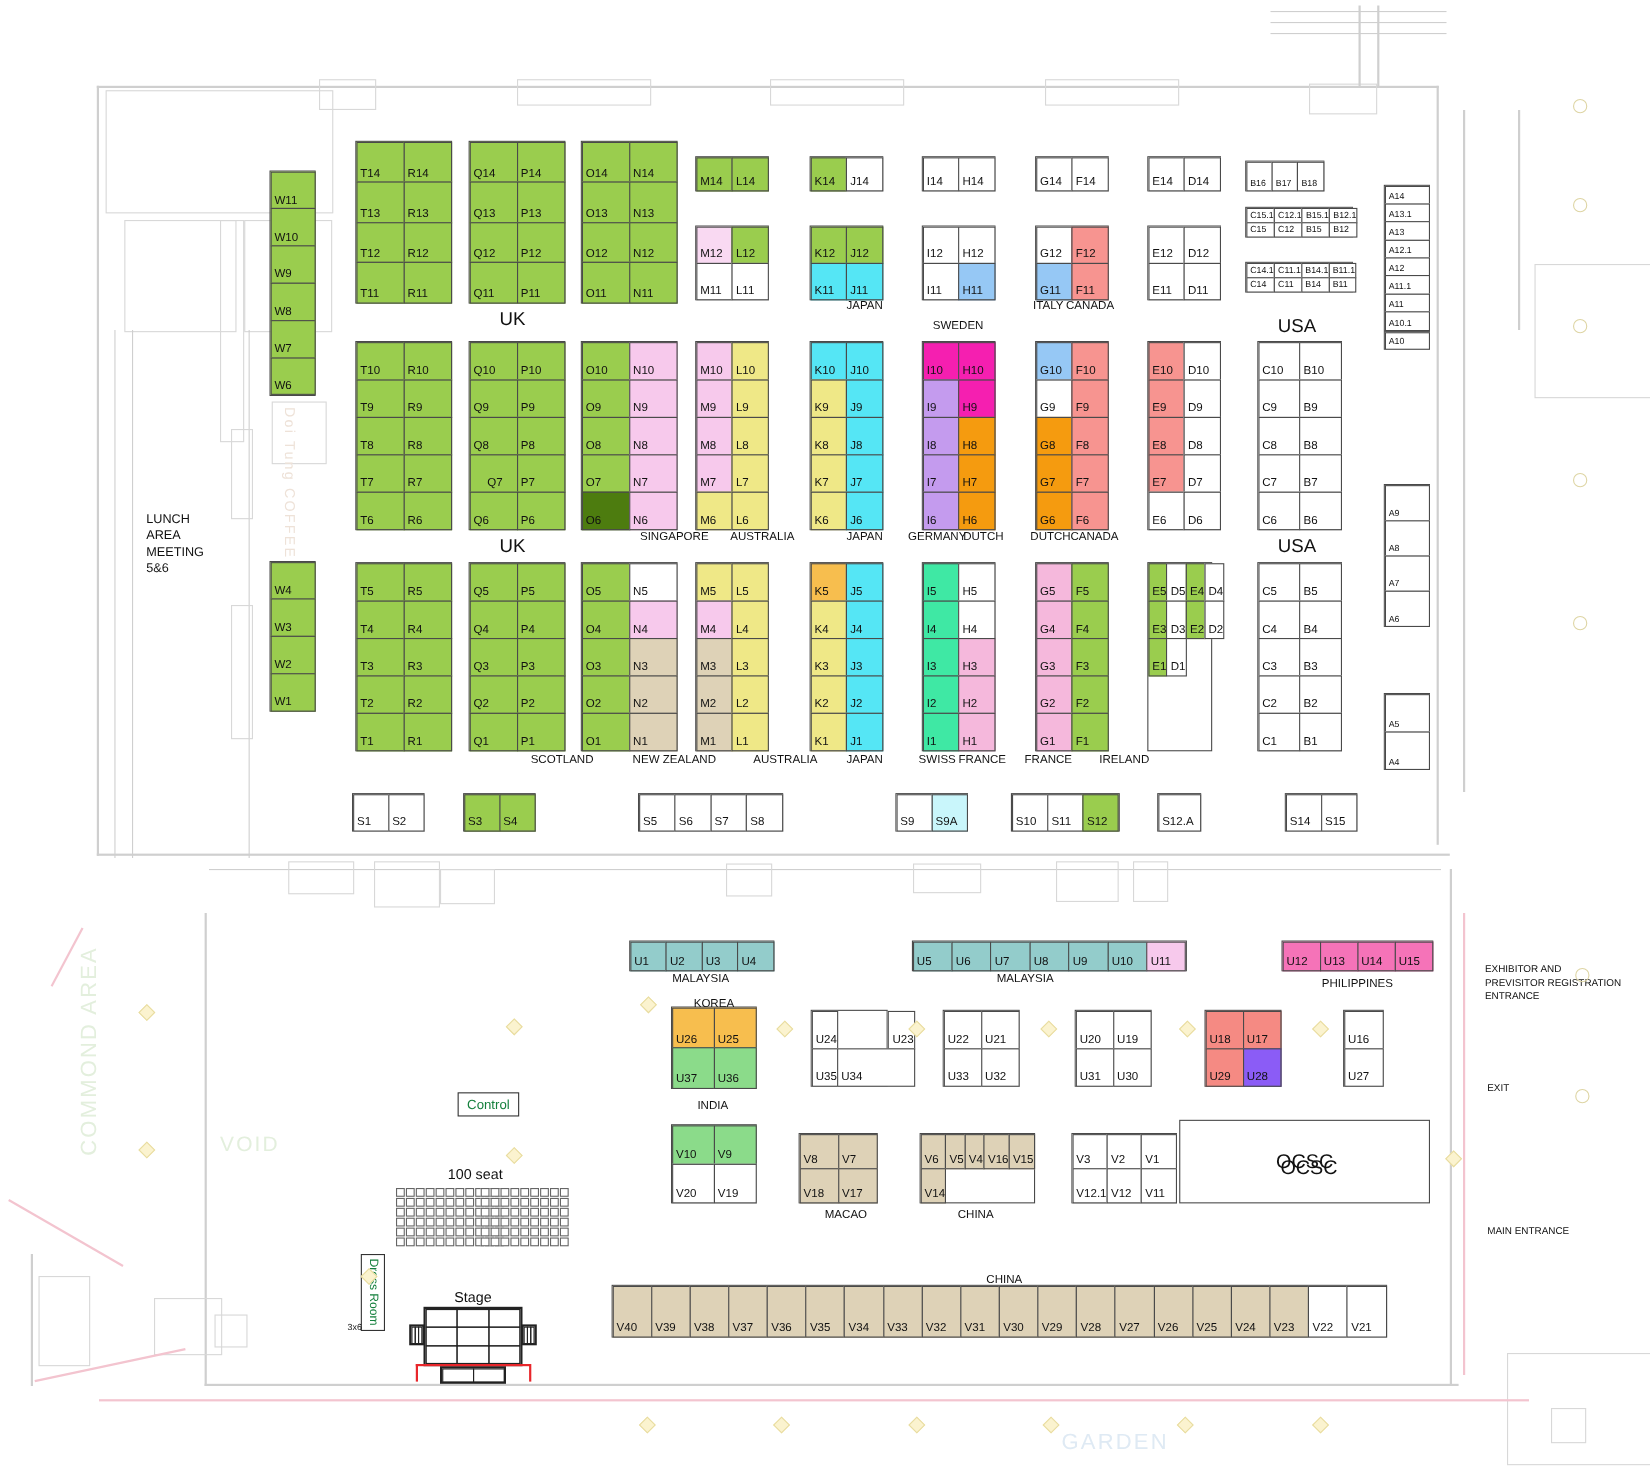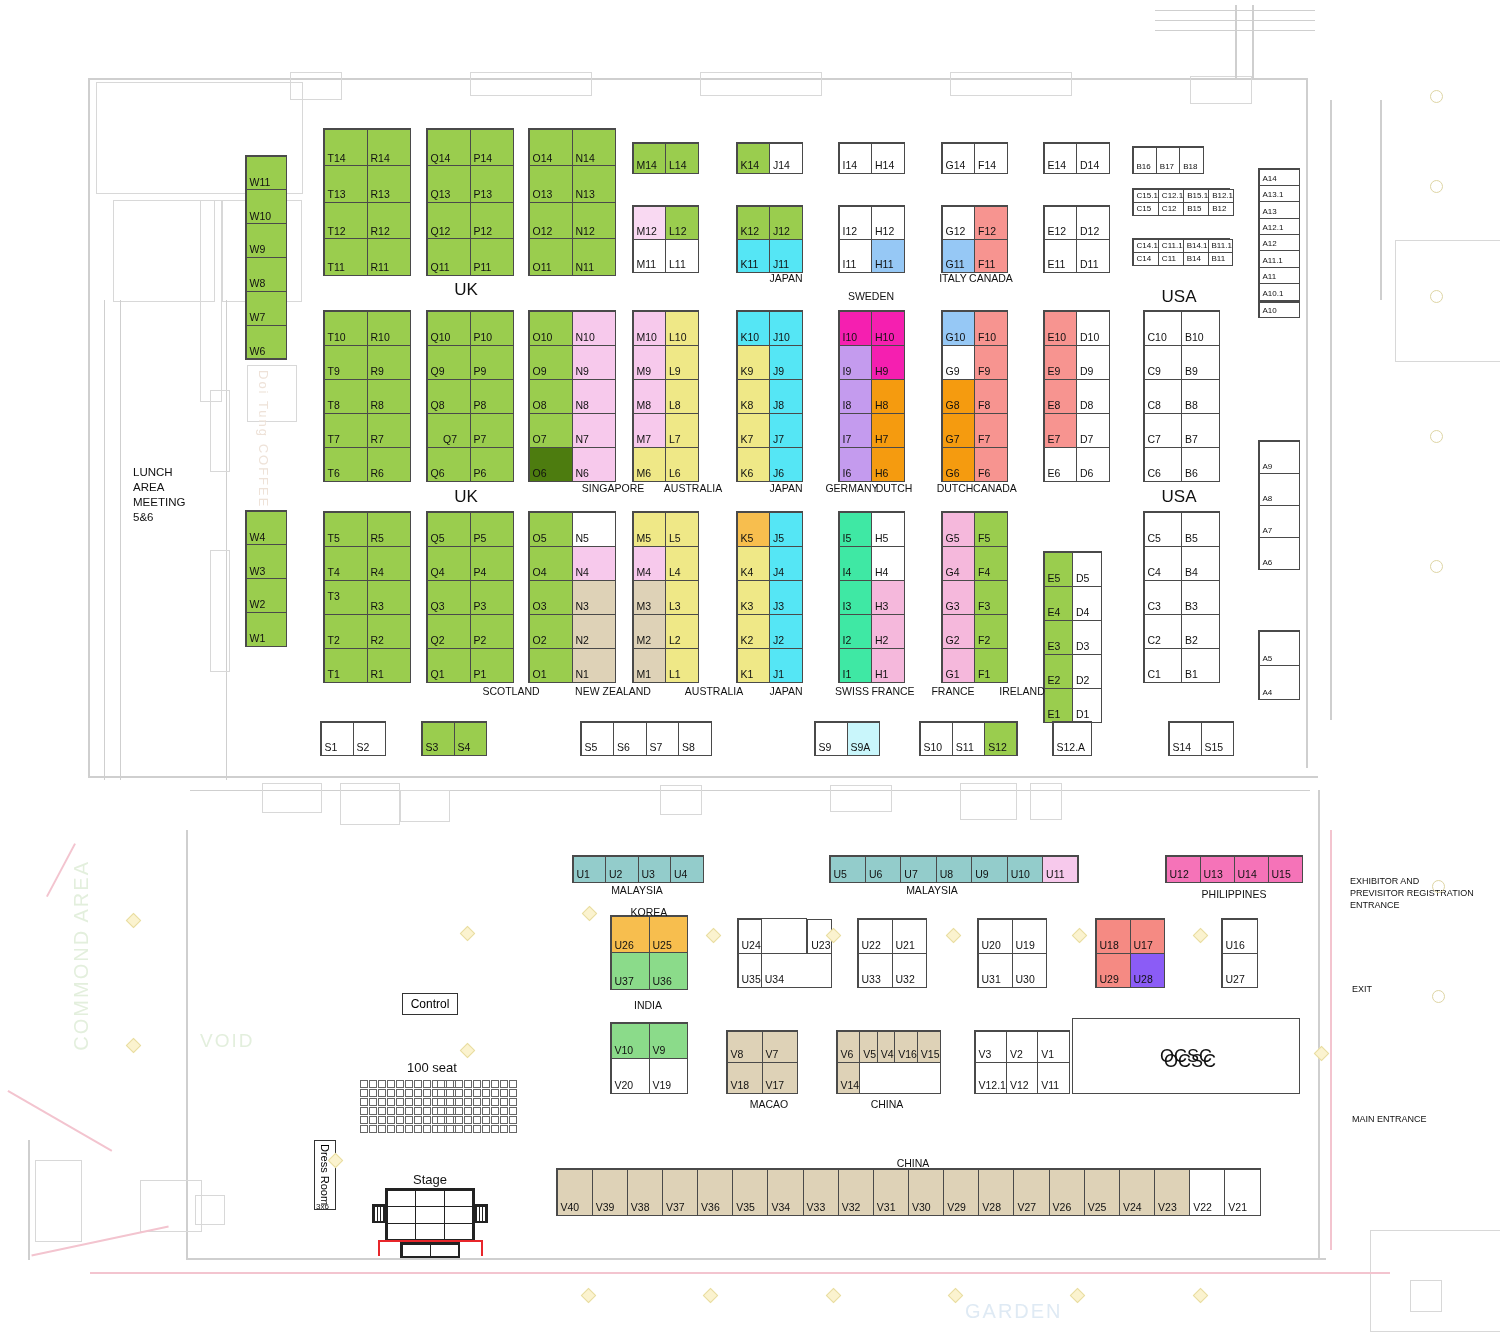--- a/index.html
+++ b/index.html
@@ -19,21 +19,21 @@
         font-size:10.5px;color:#111;display:flex;align-items:flex-end;}
   .cell span{padding:0 0 2px 3px;line-height:1;}
 
   .lbl{position:absolute;font-size:10.5px;color:#111;white-space:nowrap;}
   .lbl.big{font-size:17px;}
   .lbl.med{font-size:13px;}
   .lbl.tiny{font-size:8px;}
   .lbl.c{transform:translateX(-50%);}
 
   .boxlbl{position:absolute;border:1.4px solid #333;box-sizing:border-box;
-          display:flex;align-items:center;justify-content:center;font-size:12px;color:#000000;background:#fff;}
+          display:flex;align-items:center;justify-content:center;font-size:12px;color:#15803d;background:#fff;margin-left:14px;}
   .vert{writing-mode:vertical-rl;}
 
   .seatgrid{position:absolute;display:grid;gap:1px;}
   .seat{border:1px solid #666;background:#fff;}
 
   .stage{position:absolute;border:2px solid #222;box-sizing:border-box;display:grid;}
   .stage div{border:1px solid #222;box-sizing:border-box;margin:-0.5px;}
   .redline{position:absolute;background:#e8262b;}
   .ocsc{position:absolute;border:1.6px solid #4a4a4a;box-sizing:border-box;
         display:flex;align-items:center;justify-content:center;font-size:18px;color:#111;}
@@ -751,21 +751,21 @@
         </div>
         <div class="cell" style="background: rgb(154, 205, 78);">
           <span>R5</span>
         </div>
         <div class="cell" style="background: rgb(154, 205, 78);">
           <span>T4</span>
         </div>
         <div class="cell" style="background: rgb(154, 205, 78);">
           <span>R4</span>
         </div>
-        <div class="cell" style="background: rgb(154, 205, 78); align-items: center;">
+        <div class="cell" style="background: rgb(154, 205, 78);">
           <span>T3</span>
         </div>
         <div class="cell" style="background: rgb(154, 205, 78);">
           <span>R3</span>
         </div>
         <div class="cell" style="background: rgb(154, 205, 78);">
           <span>T2</span>
         </div>
         <div class="cell" style="background: rgb(154, 205, 78);">
           <span>R2</span>
@@ -962,21 +962,21 @@
         <div class="cell" style="background: rgb(154, 205, 78);">
           <span>F2</span>
         </div>
         <div class="cell" style="background: rgb(245, 184, 220);">
           <span>G1</span>
         </div>
         <div class="cell" style="background: rgb(154, 205, 78);">
           <span>F1</span>
         </div>
       </div>
-      <div class="block" style="left: 1043px; top: 511px; width: 59px; height: 172px; grid-template-columns: repeat(2, 1fr); grid-template-rows: repeat(5, 1fr); margin-top: 40px;">
+      <div class="block" style="left: 1043px; top: 511px; width: 59px; height: 172px; grid-template-columns: repeat(4, 1fr); grid-template-rows: repeat(5, 1fr);">
         <div class="cell" style="background: rgb(154, 205, 78);">
           <span>E5</span>
         </div>
         <div class="cell" style="background: rgb(255, 255, 255);">
           <span>D5</span>
         </div>
         <div class="cell" style="background: rgb(154, 205, 78);">
           <span>E4</span>
         </div>
         <div class="cell" style="background: rgb(255, 255, 255);">

